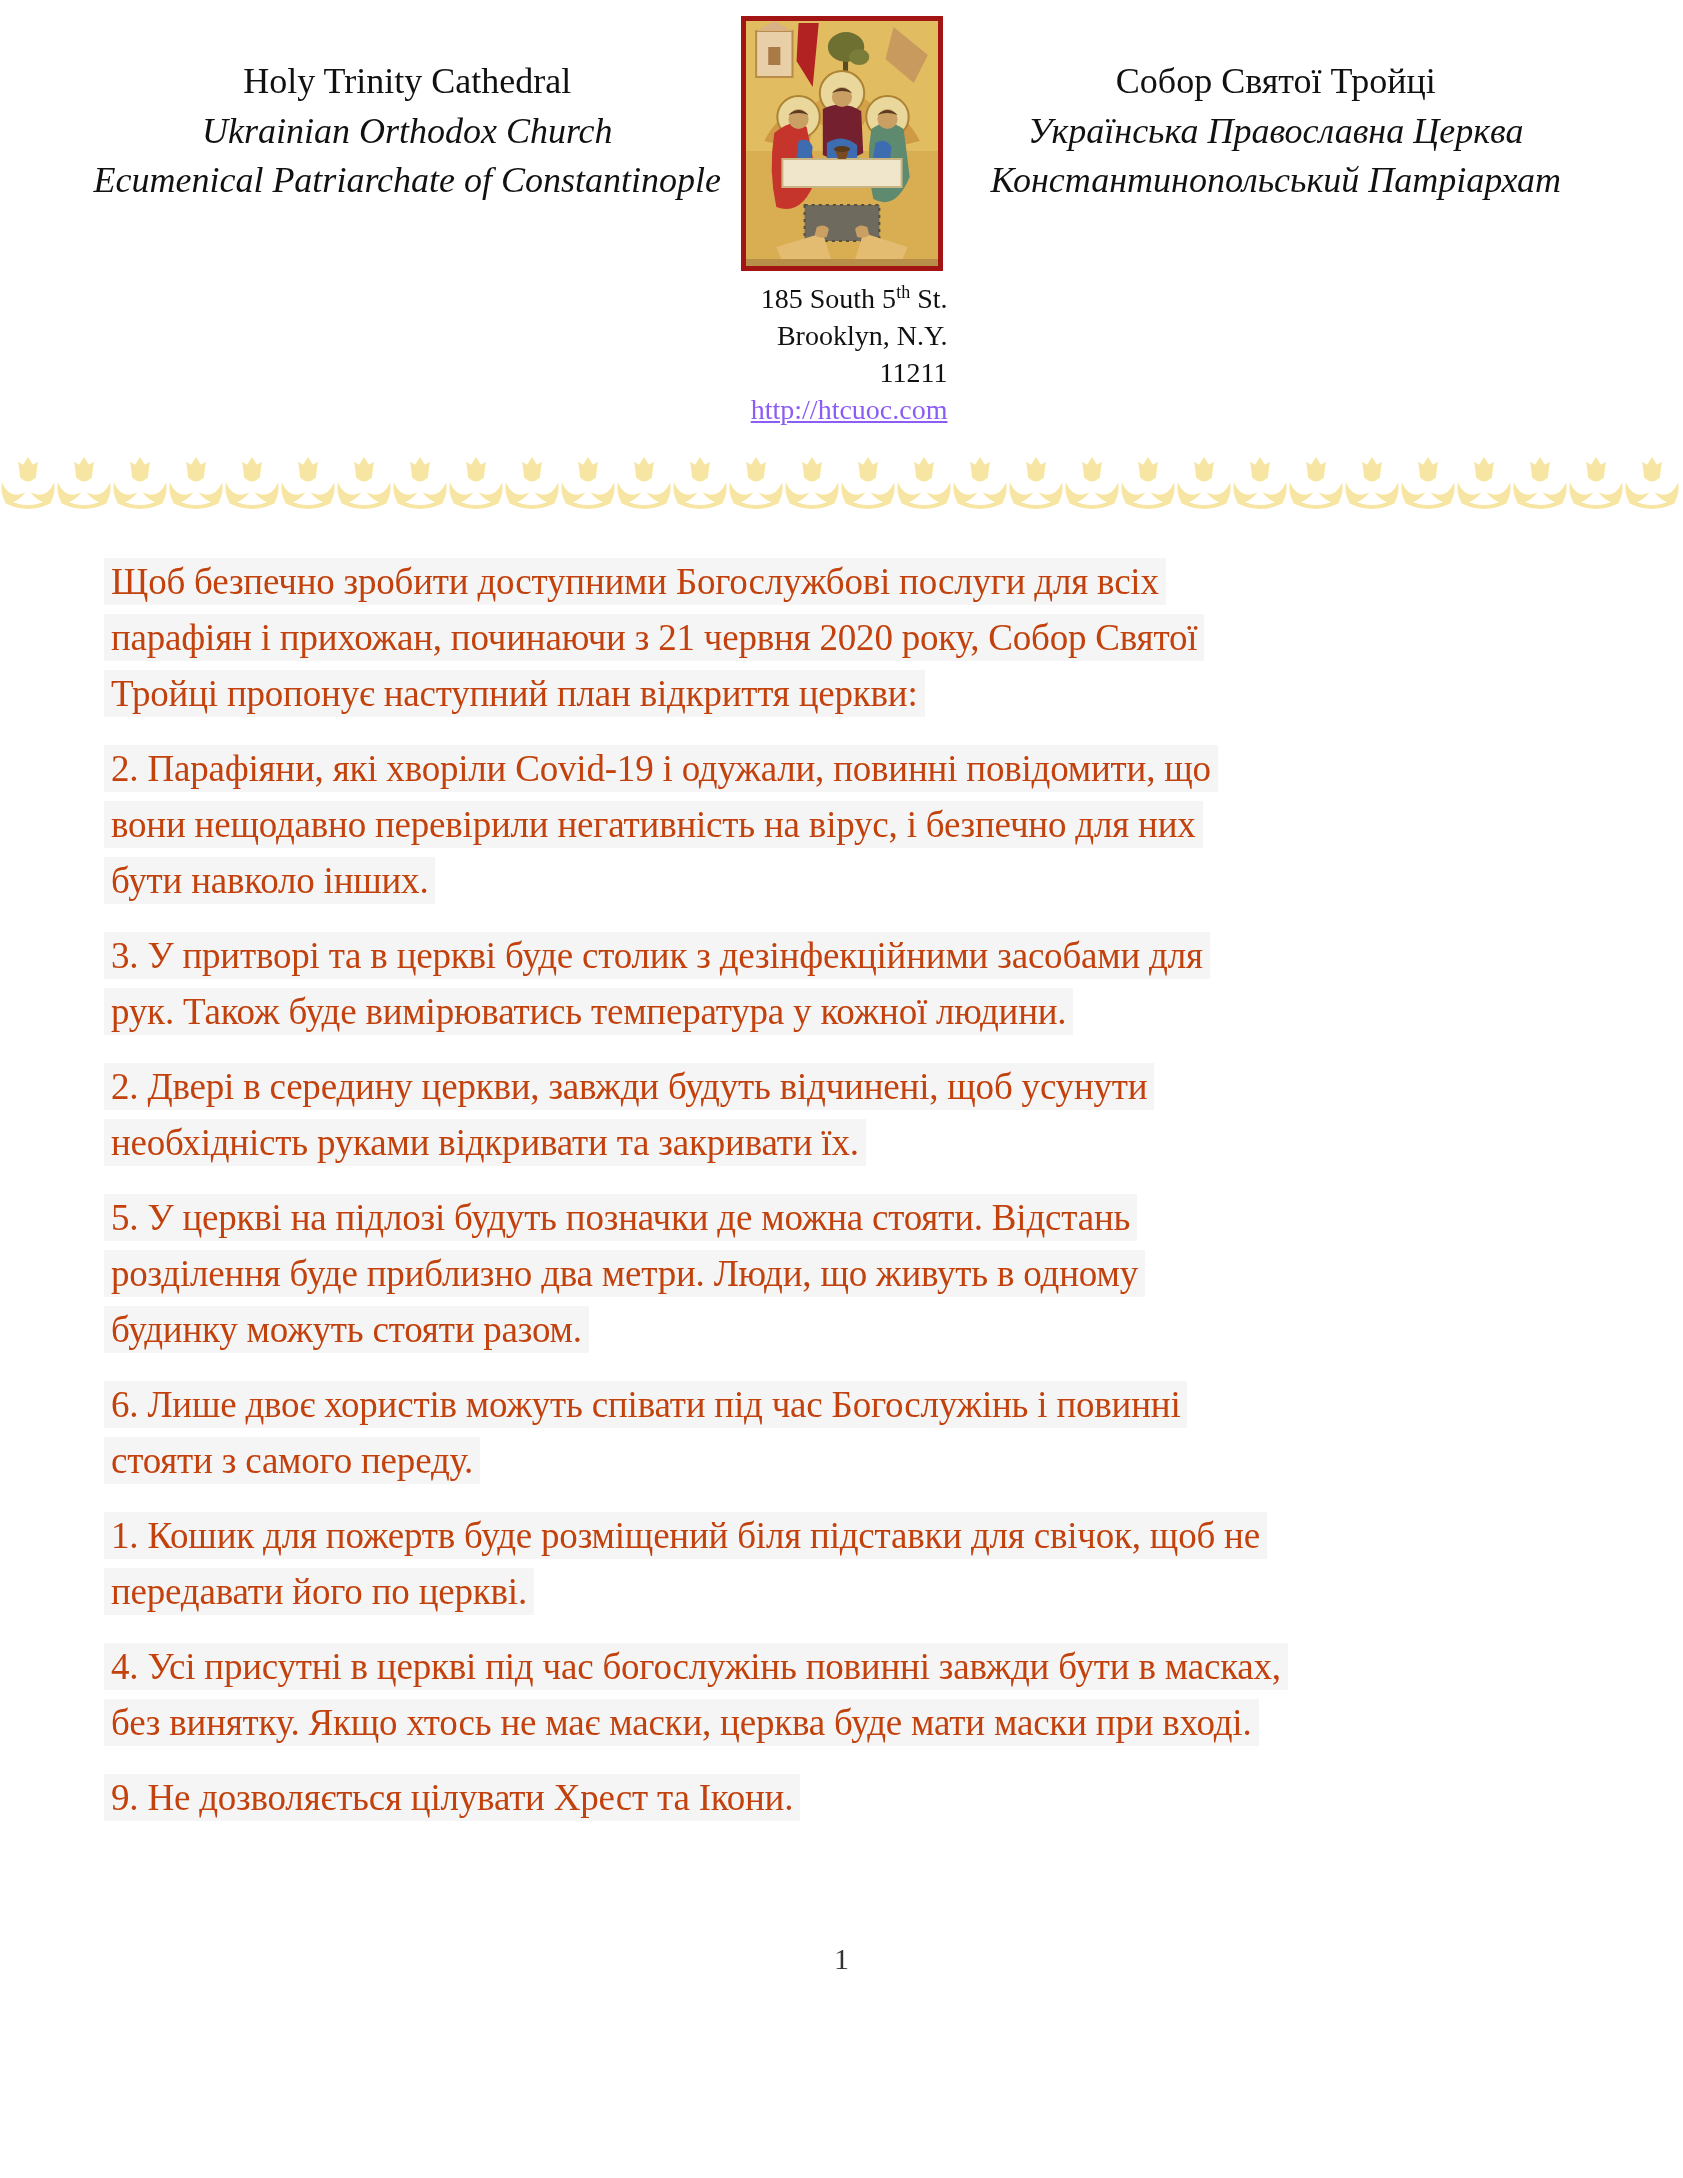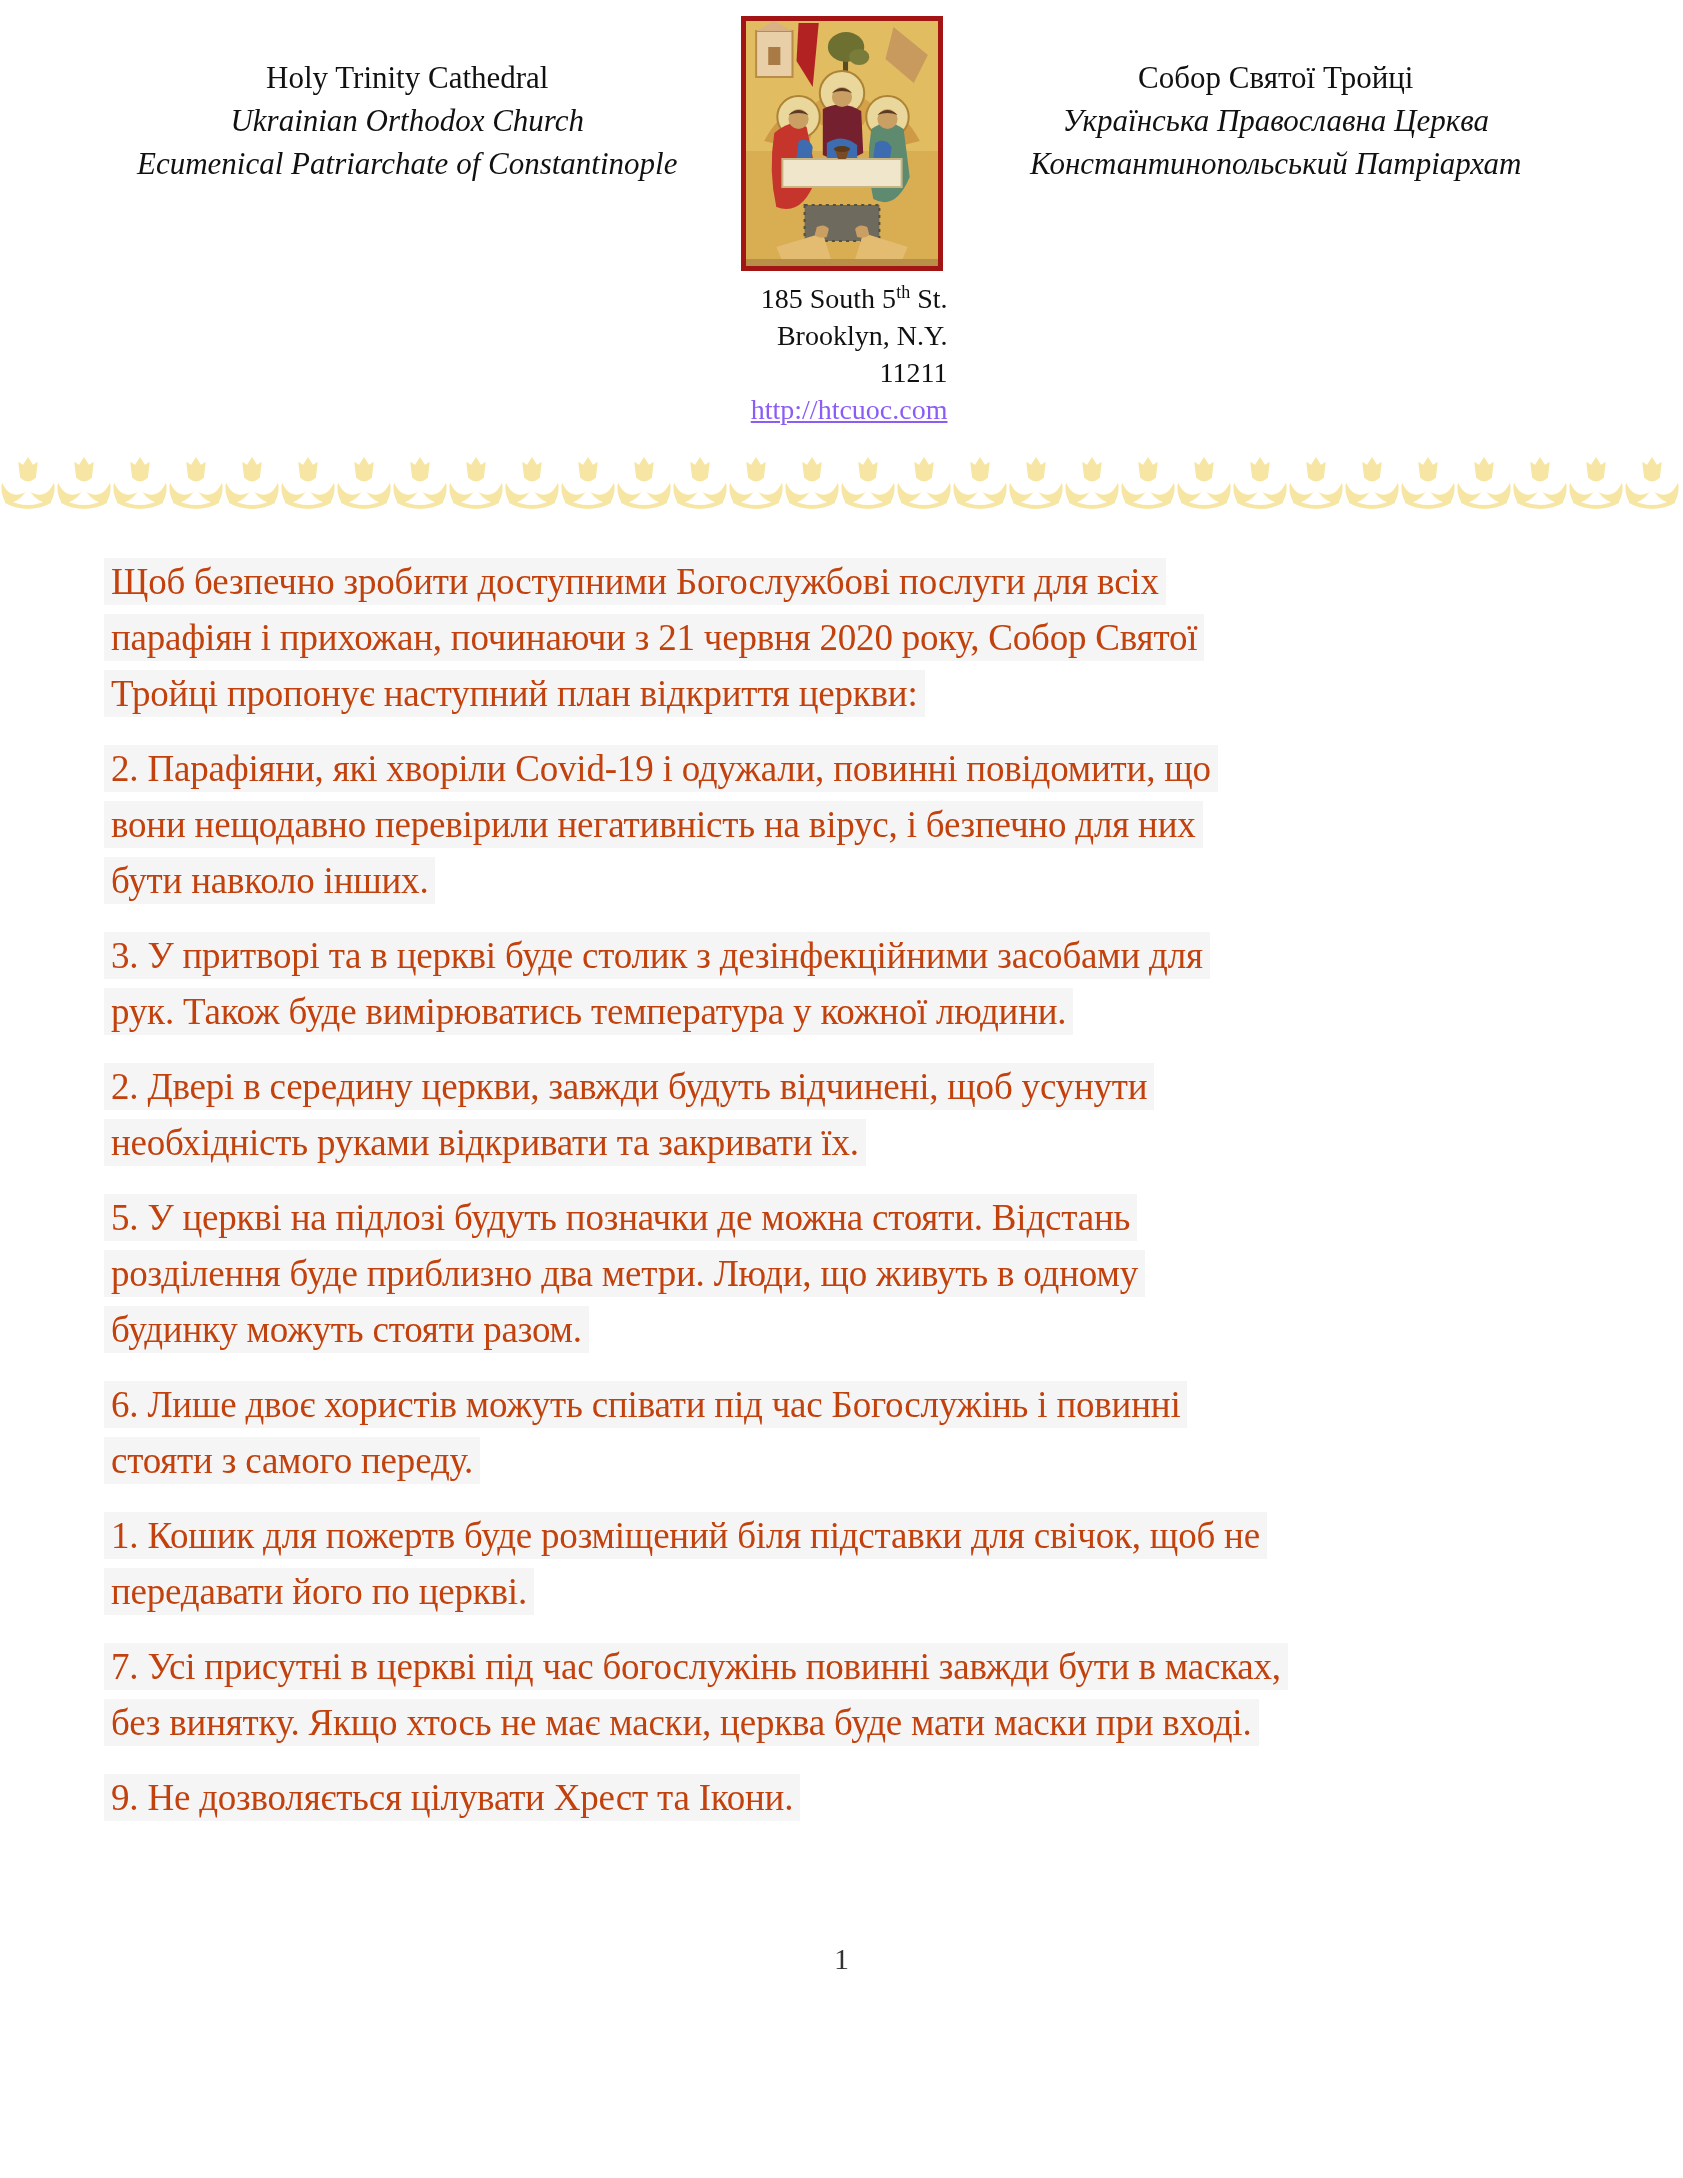--- a/index.html
+++ b/index.html
@@ -11,21 +11,21 @@
     color:#262626;
     overflow:hidden;
   }
   
   .header-grid{
     display:grid;
     grid-template-columns:1fr 212px 1fr;
     padding:0 79px;
     align-items:start;
   }
-  .hdr-block{padding-top:57px;text-align:center;font-size:31px;line-height:1.38;color:#111;}
+  .hdr-block{padding-top:57px;text-align:center;font-size:36px;line-height:1.38;color:#111;}
   .hdr-line{white-space:nowrap;}
   .hdr-italic{font-style:italic;}
   .icon-frame{
     width:202px;height:255px;margin:16px auto 0 auto;
     border:5px solid #a31515;box-sizing:border-box;
     background:#ddb158;
   }
   .icon-frame svg{display:block;width:100%;height:100%;}
   .address{
     text-align:right;font-size:28px;line-height:1.32;color:#111;margin-top:10px;
@@ -409,21 +409,21 @@
 рук. Також буде вимірюватись температура у кожної людини.</span></p>
     <p class="para"><span class="hl">2. Двері в середину церкви, завжди будуть відчинені, щоб усунути
 необхідність руками відкривати та закривати їх.</span></p>
     <p class="para"><span class="hl">5. У церкві на підлозі будуть позначки де можна стояти. Відстань
 розділення буде приблизно два метри. Люди, що живуть в одному
 будинку можуть стояти разом.</span></p>
     <p class="para"><span class="hl">6. Лише двоє хористів можуть співати під час Богослужінь і повинні
 стояти з самого переду.</span></p>
     <p class="para"><span class="hl">1. Кошик для пожертв буде розміщений біля підставки для свічок, щоб не
 передавати його по церкві.</span></p>
-    <p class="para"><span class="hl">7. Усі присутні в церкві під час богослужінь повинні завжди бути в масках,
+    <p class="para"><span class="hl">4. Усі присутні в церкві під час богослужінь повинні завжди бути в масках,
 без винятку. Якщо хтось не має маски, церква буде мати маски при вході.</span></p>
     <p class="para"><span class="hl">9. Не дозволяється цілувати Хрест та Ікони.</span></p>
   </div>
 
   <div class="pagenum">1</div>
 
 </div>
 
 
 </body></html>

